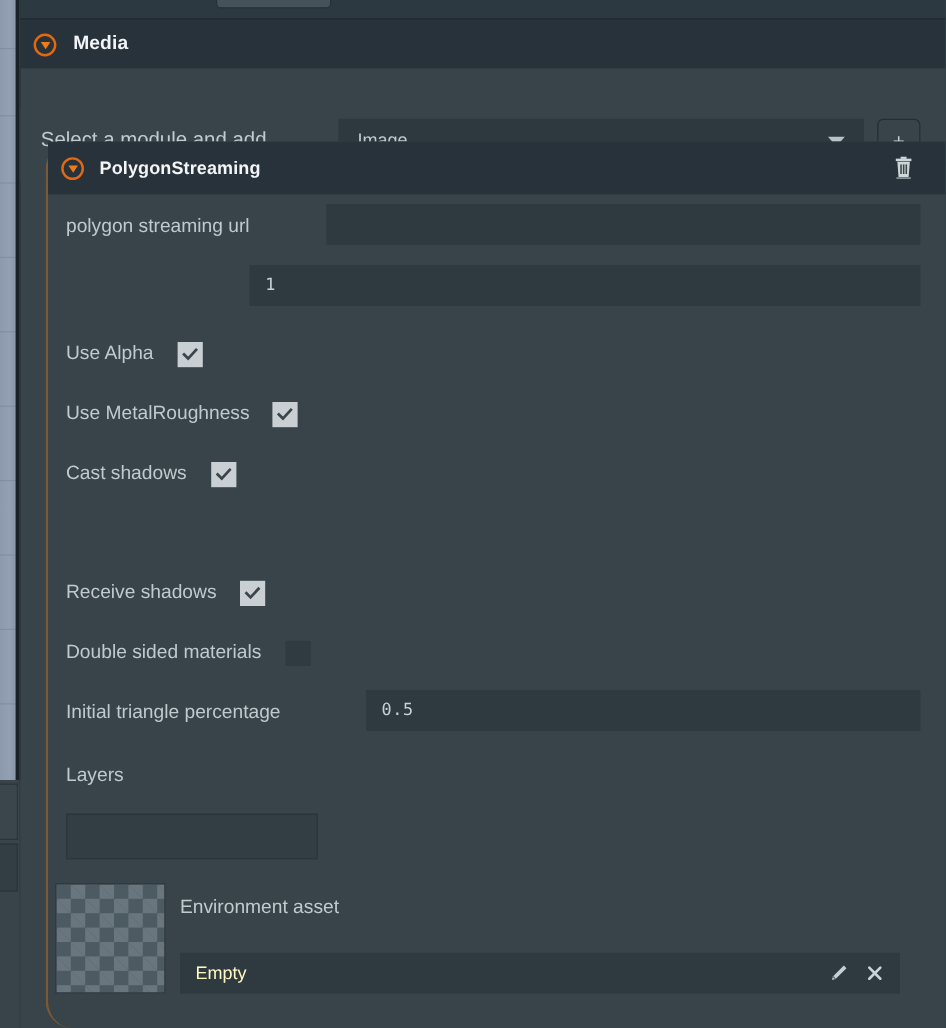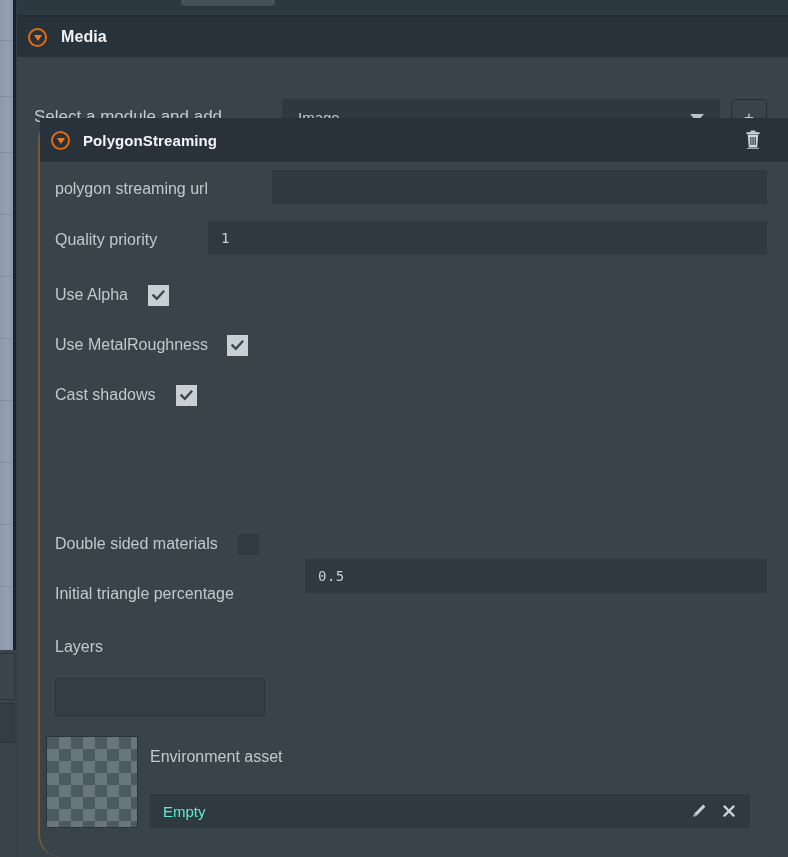--- a/index.html
+++ b/index.html
@@ -285,21 +285,21 @@
   }
   .asset-field {
     position: absolute;
     left: 110px; top: 676px;
     width: 600px; height: 34px;
     background: #2e3940;
     display: flex;
     align-items: center;
     padding: 0 6px 0 13px;
     font-size: 15px;
-    color: #5eead4;
+    color: #fef9c3;
   }
   .asset-field .v { flex: 1; }
   .icon-btn {
     width: 30px; height: 30px;
     display: inline-flex;
     align-items: center;
     justify-content: center;
     cursor: pointer;
     flex: 0 0 auto;
   }
@@ -365,23 +365,20 @@
           <rect x="5" y="18.8" width="12" height="1.2" fill="#9aa5ab"></rect>
         </svg>
       </span>
     </div>
 
     <div class="prop" style="top:54px; left:15px;">
       <span class="prop-label">polygon streaming url</span>
     </div>
     <div class="field" style="position:absolute; top:52px; left:232px; width:495px;"></div>
 
-    <div class="prop" style="top:105px; left:15px;">
-      <span class="prop-label">Quality priority</span>
-    </div>
     <div class="field mono" style="position:absolute; top:103px; left:168px; width:559px;">1</div>
 
     <div class="prop" style="top:210px; left:15px;">
       <span class="prop-label">Use MetalRoughness</span>
       <span class="cb" style="margin-left:19px;">
         <svg width="15" height="15" viewBox="0 0 15 15">
             <path d="M2.4 7.4 L5.8 10.8 L12.4 3.6" stroke="#3a464c" stroke-width="2.3" fill="none" stroke-linecap="square"></path>
           </svg>
       </span>
     </div>
@@ -398,30 +395,38 @@
     <div class="prop" style="top:260px; left:15px;justify-content:center;">
       <span class="prop-label">Cast shadows</span>
       <span class="cb" style="margin-left:20px;">
         <svg width="15" height="15" viewBox="0 0 15 15">
             <path d="M2.4 7.4 L5.8 10.8 L12.4 3.6" stroke="#3a464c" stroke-width="2.3" fill="none" stroke-linecap="square"></path>
           </svg>
       </span>
     </div>
 
 
+    <div class="prop" style="top:359px; left:15px;">
+      <span class="prop-label">Receive shadows</span>
+      <span class="cb" style="margin-left:20px;">
+        <svg width="15" height="15" viewBox="0 0 15 15">
+            <path d="M2.4 7.4 L5.8 10.8 L12.4 3.6" stroke="#3a464c" stroke-width="2.3" fill="none" stroke-linecap="square"></path>
+          </svg>
+      </span>
+    </div>
 
     <div class="prop" style="top:409px; left:15px;">
       <span class="prop-label">Double sided materials</span>
       <span class="cb off" style="margin-left:20px;"></span>
     </div>
 
     <div class="prop" style="top:459px; left:15px;">
       <span class="prop-label">Initial triangle percentage</span>
     </div>
-    <div class="field mono" style="position:absolute; top:441px; left:265px; width:462px;">0.5</div>
+    <div class="field mono" style="position:absolute; top:457px; left:265px; width:462px;">0.5</div>
 
     <div class="prop" style="top:512px; left:15px;">
       <span class="prop-label">Layers</span>
     </div>
     <div class="layers-box" style="top:560px;"></div>
 
     <div class="asset-thumb"></div>
     <div class="asset-label">Environment asset</div>
     <div class="asset-field">
       <span class="v">Empty</span>

